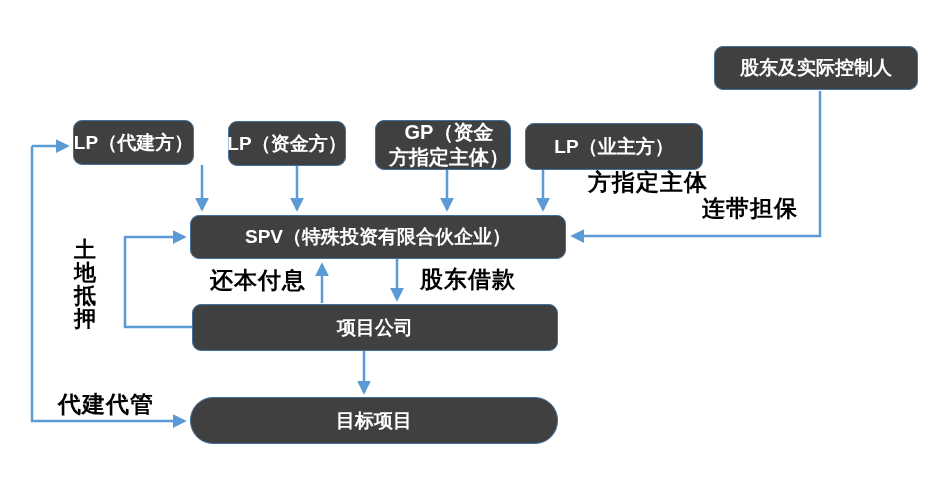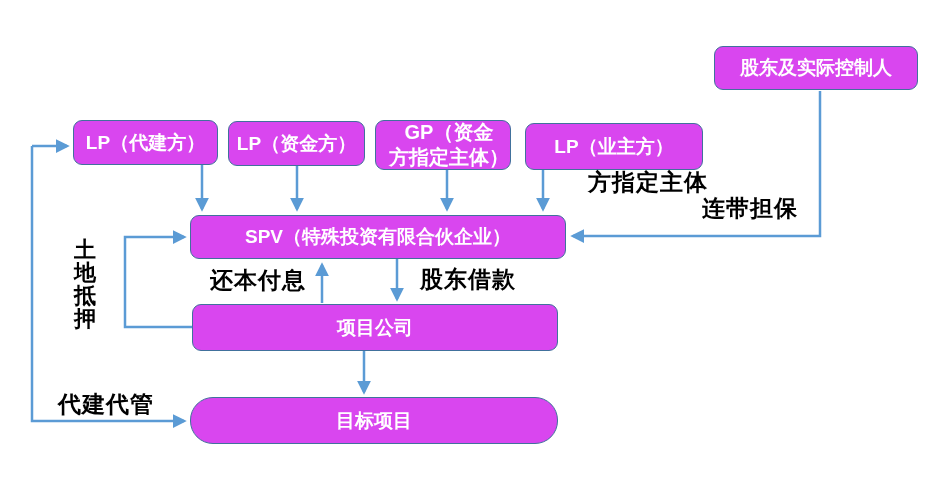--- a/index.html
+++ b/index.html
@@ -19,21 +19,21 @@
     position: absolute;
     left: 0;
     top: 0;
     z-index: 1;
     pointer-events: none;
   }
   .node {
     position: absolute;
     z-index: 2;
     box-sizing: border-box;
-    background: #d946ef;
+    background: #404040;
     border: 1.5px solid #41719C;
     border-radius: 9px;
     color: #ffffff;
     font-weight: bold;
     font-size: 19px;
     line-height: 1.15;
     display: flex;
     align-items: center;
     justify-content: center;
     text-align: center;
@@ -86,23 +86,23 @@
       <path d="M32,146 L32,421 L184,421" marker-end="url(#arrow)"></path>
       <path d="M32,146 L67,146" marker-end="url(#arrow)"></path>
       <path d="M322,303 L322,265" marker-end="url(#arrow)"></path>
       <path d="M397,259 L397,299" marker-end="url(#arrow)"></path>
       <path d="M364,351 L364,392" marker-end="url(#arrow)"></path>
     </g>
   </svg>
 
   <div class="node" style="left:714px; top:46px; width:204px; height:44px;">股东及实际控制人</div>
 
-  <div class="node" style="left:73px; top:120px; width:145px; height:45px;">LP（代建方）</div>
+  <div class="node" style="left:73px; top:120px; width:121px; height:45px;">LP（代建方）</div>
 
-  <div class="node" style="left:228px; top:121px; width:137px; height:45px;">LP（资金方）</div>
+  <div class="node" style="left:228px; top:121px; width:118px; height:45px;">LP（资金方）</div>
 
   <div class="node multiline" style="left:375px; top:120px; width:136px; height:50px;">GP（资金
 方指定主体）</div>
 
   <div class="node" style="left:525px; top:123px; width:178px; height:47px;">LP（业主方）</div>
 
   <div class="node" style="left:190px; top:215px; width:376px; height:44px;">SPV（特殊投资有限合伙企业）</div>
 
   <div class="node" style="left:192px; top:304px; width:366px; height:47px;">项目公司</div>
 

